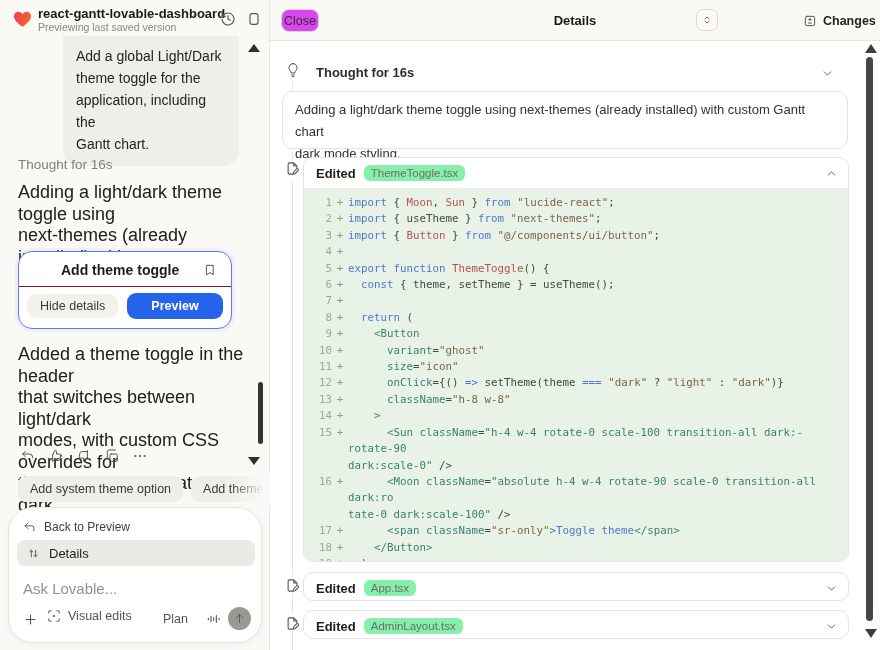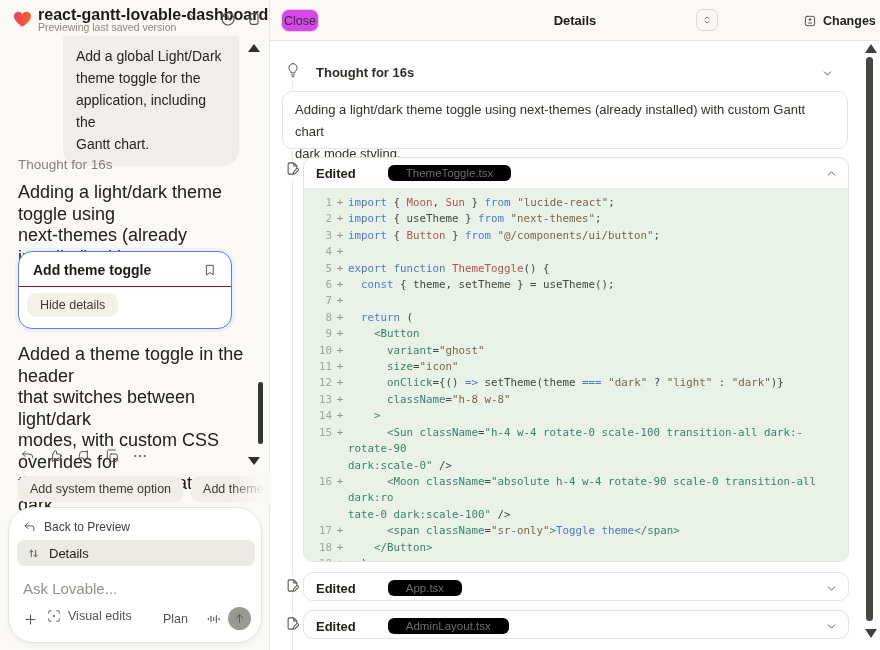--- a/index.html
+++ b/index.html
@@ -4,21 +4,21 @@
 <style>
   * { margin:0; padding:0; box-sizing:border-box; }
   body { background:#e8e6e1; font-family:"Liberation Sans", sans-serif; }
   #screen { position:relative; width:880px; height:650px; background:#faf9f6; overflow:hidden; color:#1c1b16; }
   svg { display:block; }
   .ic { stroke:#55544e; fill:none; stroke-width:1.7; stroke-linecap:round; stroke-linejoin:round; }
 
   
   #topbar { position:absolute; left:0; top:0; width:880px; height:40px; }
   #logo { position:absolute; left:12px; top:8px; }
-  #proj-name { position:absolute; left:38px; top:6px; font-size:16px; font-weight:bold; color:#1c1b16; }
+  #proj-name { position:absolute; left:38px; top:6px; font-size:13px; font-weight:bold; color:#1c1b16; }
   #proj-chevron { position:absolute; left:187px; top:10px; }
   #proj-status { position:absolute; left:38px; top:21px; font-size:10.5px; color:#8a897f; }
   #history-btn { position:absolute; left:220px; top:11px; }
   #frame-btn { position:absolute; left:246px; top:11px; }
   #close-btn { position:absolute; left:281px; top:9px; height:23px; padding:0 2px; font-size:12.5px; color:#33322c;
     background:#d946ef; border:1px solid #d8d5cd; border-radius:8px; display:flex; align-items:center; cursor:pointer; }
   #panel-title { position:absolute; left:270px; top:13px; width:610px; text-align:center; font-size:13px; font-weight:bold; pointer-events:none; }
   #stepper-btn { position:absolute; left:696px; top:9px; width:22px; height:22px; border:1px solid #ddd9d1; border-radius:7px;
     display:flex; align-items:center; justify-content:center; background:#faf9f6; }
   .bar-btn { position:absolute; top:8px; height:25px; display:flex; align-items:center; gap:6px; padding:0 10px;
@@ -35,21 +35,21 @@
   #scroll-down { top:457px; border-top:8px solid #31302b; }
   #side-scroll-thumb { position:absolute; left:258px; top:382px; width:5px; height:62px; background:#35342f; border-radius:3px; }
   #side-thought { position:absolute; left:18px; top:157px; font-size:13.5px; color:#82817a; }
   .side-para { position:absolute; left:18px; width:240px; font-size:18px; line-height:21.5px; color:#21201b; white-space:pre-line; }
   #para1 { top:182px; }
   #para2 { top:344px; }
 
   #action-card { position:absolute; left:18px; top:251px; width:214px; height:78px; background:#ffffff;
     border:1.5px solid #5a7cf0; border-radius:14px; box-shadow:0 0 0 3px rgba(90,124,240,.07); }
   #action-card .card-head { display:flex; align-items:center; justify-content:space-between; padding:10px 14px 8px; }
-  #action-card .card-title { font-size:14px; font-weight:bold; color:#1c1b16; }
+  #action-card .card-title { font-size:14px; font-weight:bold; color:#1c1b16;margin-left:28px; }
   #action-card .card-foot { display:flex; align-items:center; justify-content:space-between; padding:6px 8px 0; border-top:1px solid #7f1d1d; }
   #hide-details-btn { background:#f3f1ec; border:none; border-radius:9px; height:24px; padding:0 13px; font-size:12.5px; color:#3a3933; cursor:pointer; }
   #preview-btn { background:#2563eb; border:none; border-radius:9px; height:26px; width:96px; font-size:12.5px; font-weight:bold; color:#ffffff; cursor:pointer; }
 
   #actions-row { position:absolute; left:20px; top:448px; display:flex; gap:12px; align-items:center; }
   .act-btn { width:16px; height:16px; cursor:pointer; }
   .act-btn .ic { stroke:#56554f; stroke-width:1.5; }
 
   #chips-row { position:absolute; left:18px; top:476px; width:252px; display:flex; gap:8px; overflow:hidden; }
   .chip { flex:0 0 auto; height:26px; display:inline-flex; align-items:center; padding:0 12px; background:#f0eee8;
@@ -76,21 +76,21 @@
   .vline { position:absolute; left:22px; width:1px; background:#e8e6e1; }
   #bulb-icon { position:absolute; left:16px; top:21px; }
   #thought-title { position:absolute; left:46px; top:24px; font-size:13px; font-weight:600; color:#2e2d27; }
   .sec-chevron { position:absolute; left:551px; }
   #thought-box { position:absolute; left:12px; top:50px; width:566px; height:58px; border:1px solid #e6e4df; border-radius:10px;
     padding:7px 12px; font-size:13px; line-height:22px; color:#33322b; white-space:pre-line; }
   .file-icon { position:absolute; left:15px; }
   .edit-box { position:absolute; left:33px; width:546px; border:1px solid #e6e4df; border-radius:10px; background:#ffffff; }
   .edit-head { height:30px; display:flex; align-items:center; gap:8px; padding:0 12px; position:relative; }
   .edit-label { font-size:13px; font-weight:600; color:#1f1e18; }
-  .file-badge { background:#000000; border-radius:6px; padding:2px 18px; font-size:11.5px; color:#6e6d65;margin-left:24px; }
+  .file-badge { background:#86efac; border-radius:6px; padding:2px 7px; font-size:11.5px; color:#6e6d65; }
   .head-chevron { position:absolute; right:10px; top:9px; cursor:pointer; }
   #code-diff { position:absolute; left:0; top:30px; right:0; bottom:0; background:#e8f2e6; border-radius:0 0 9px 9px;
     padding:7px 10px 6px 8px; overflow:hidden; font-family:"DejaVu Sans Mono", monospace; font-size:10.8px; line-height:16.4px; }
   .code-row { display:flex; align-items:flex-start; }
   .code-row .ln { flex:0 0 20px; text-align:right; color:#9aa99b; }
   .code-row .plus { flex:0 0 16px; text-align:center; color:#8a9a8b; }
   .code-row .code-text { flex:1; white-space:pre-wrap; word-break:break-word; color:#414a44; }
   .tok-kw { color:#4d79cb; } .tok-nm { color:#b3554e; } .tok-st { color:#7d6547; } .tok-tg { color:#3a8173; } .tok-pl, .tok-id { color:#414a44; }
 
   #main-scroll-up { position:absolute; left:595px; top:3px; width:0; height:0; border-left:6px solid transparent; border-right:6px solid transparent; border-bottom:9px solid #403f3b; }
@@ -153,20 +153,21 @@
 
     <div id="action-card">
       <div class="card-head">
         <span class="card-title">Add theme toggle</span>
         <svg width="14" height="14" viewBox="0 0 24 24">
             <path class="ic" d="M6.5 4h11v16l-5.5-3.6L6.5 20z" stroke-width="1.6"></path>
           </svg>
       </div>
       <div class="card-foot">
         <button id="hide-details-btn">Hide details</button>
+        <button id="preview-btn">Preview</button>
       </div>
     </div>
 
     <div id="para2" class="side-para">Added a theme toggle in the header
 that switches between light/dark
 modes, with custom CSS overrides for
 the Gantt chart to match the dark
 theme.</div>
 
     <div id="actions-row">

